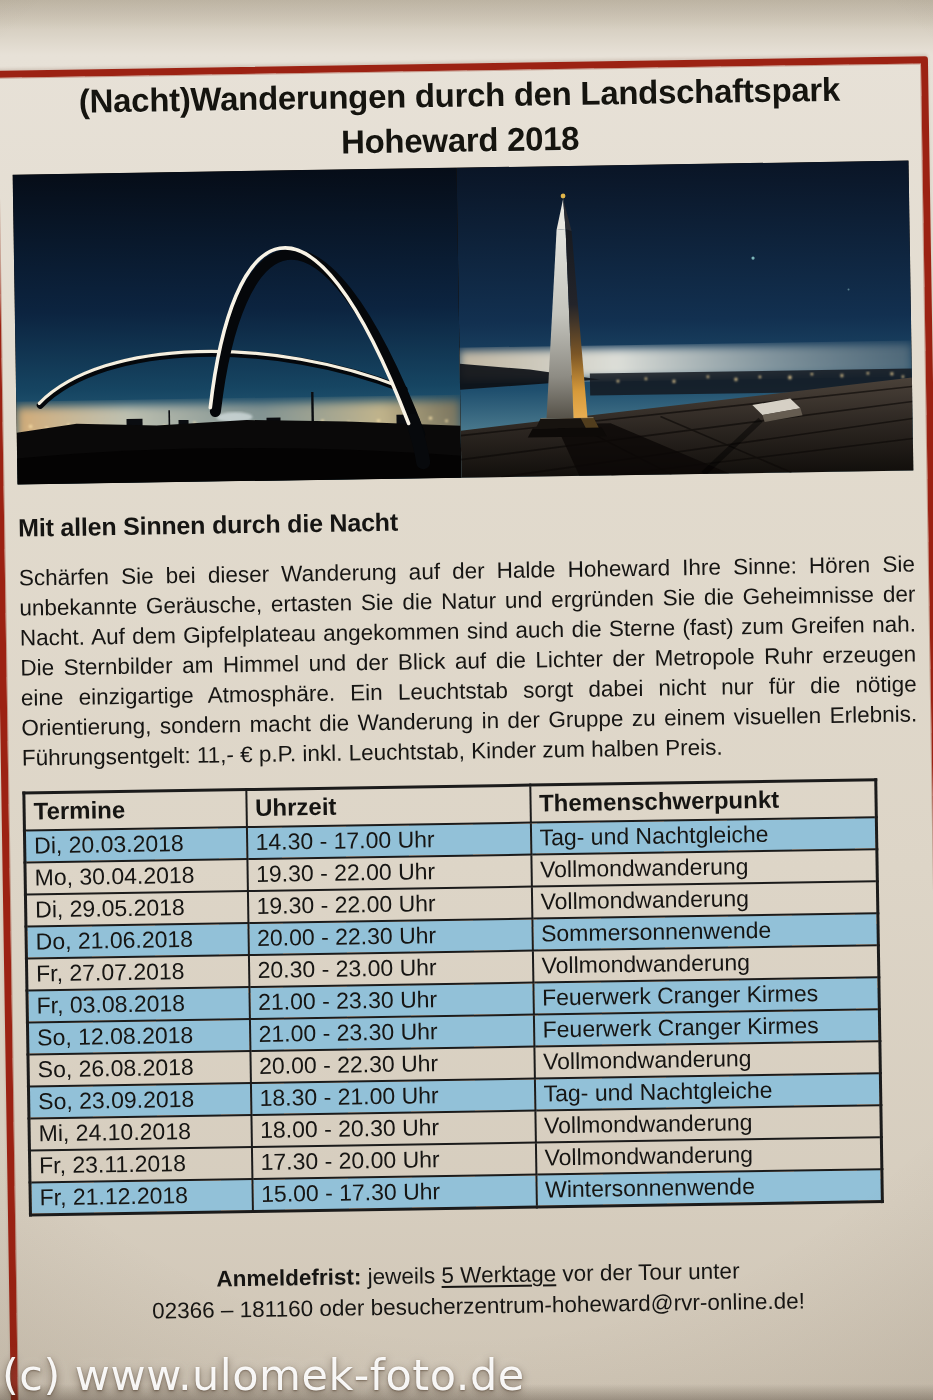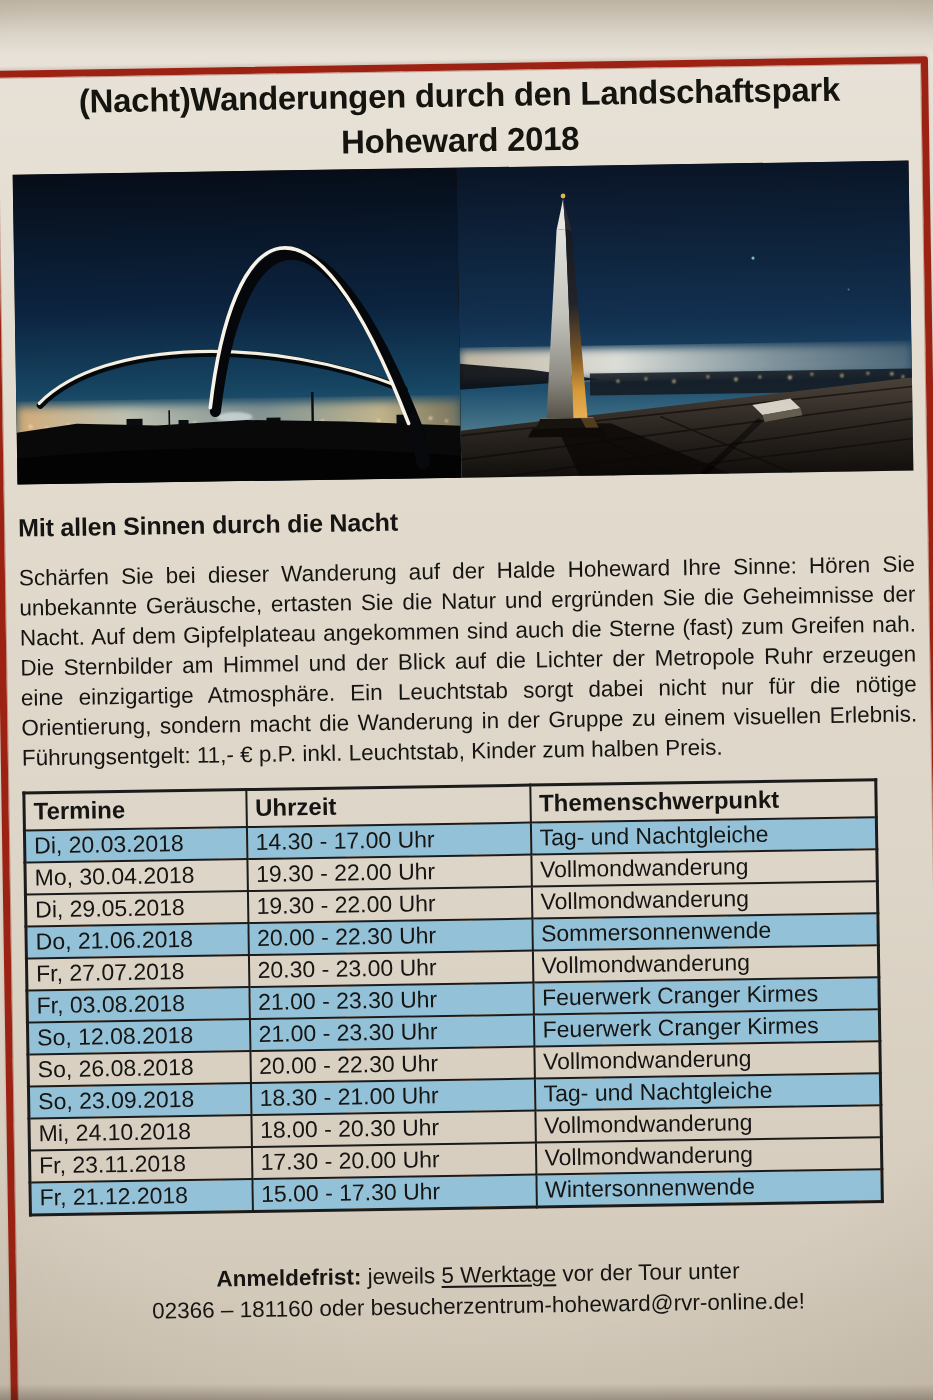--- a/index.html
+++ b/index.html
@@ -300,13 +300,14 @@
 
       <div class="footer">
         <div><span class="b">Anmeldefrist:</span><span> jeweils </span><span class="u">5 Werktage</span><span> vor der Tour unter</span></div>
         <div>02366 – 181160 oder besucherzentrum-hoheward@rvr-online.de!</div>
       </div>
 
     </div>
   </div>
 
   <div class="vignette"></div>
+  <div class="watermark">(c) www.ulomek-foto.de</div>
 </div>
 
 </body></html>

